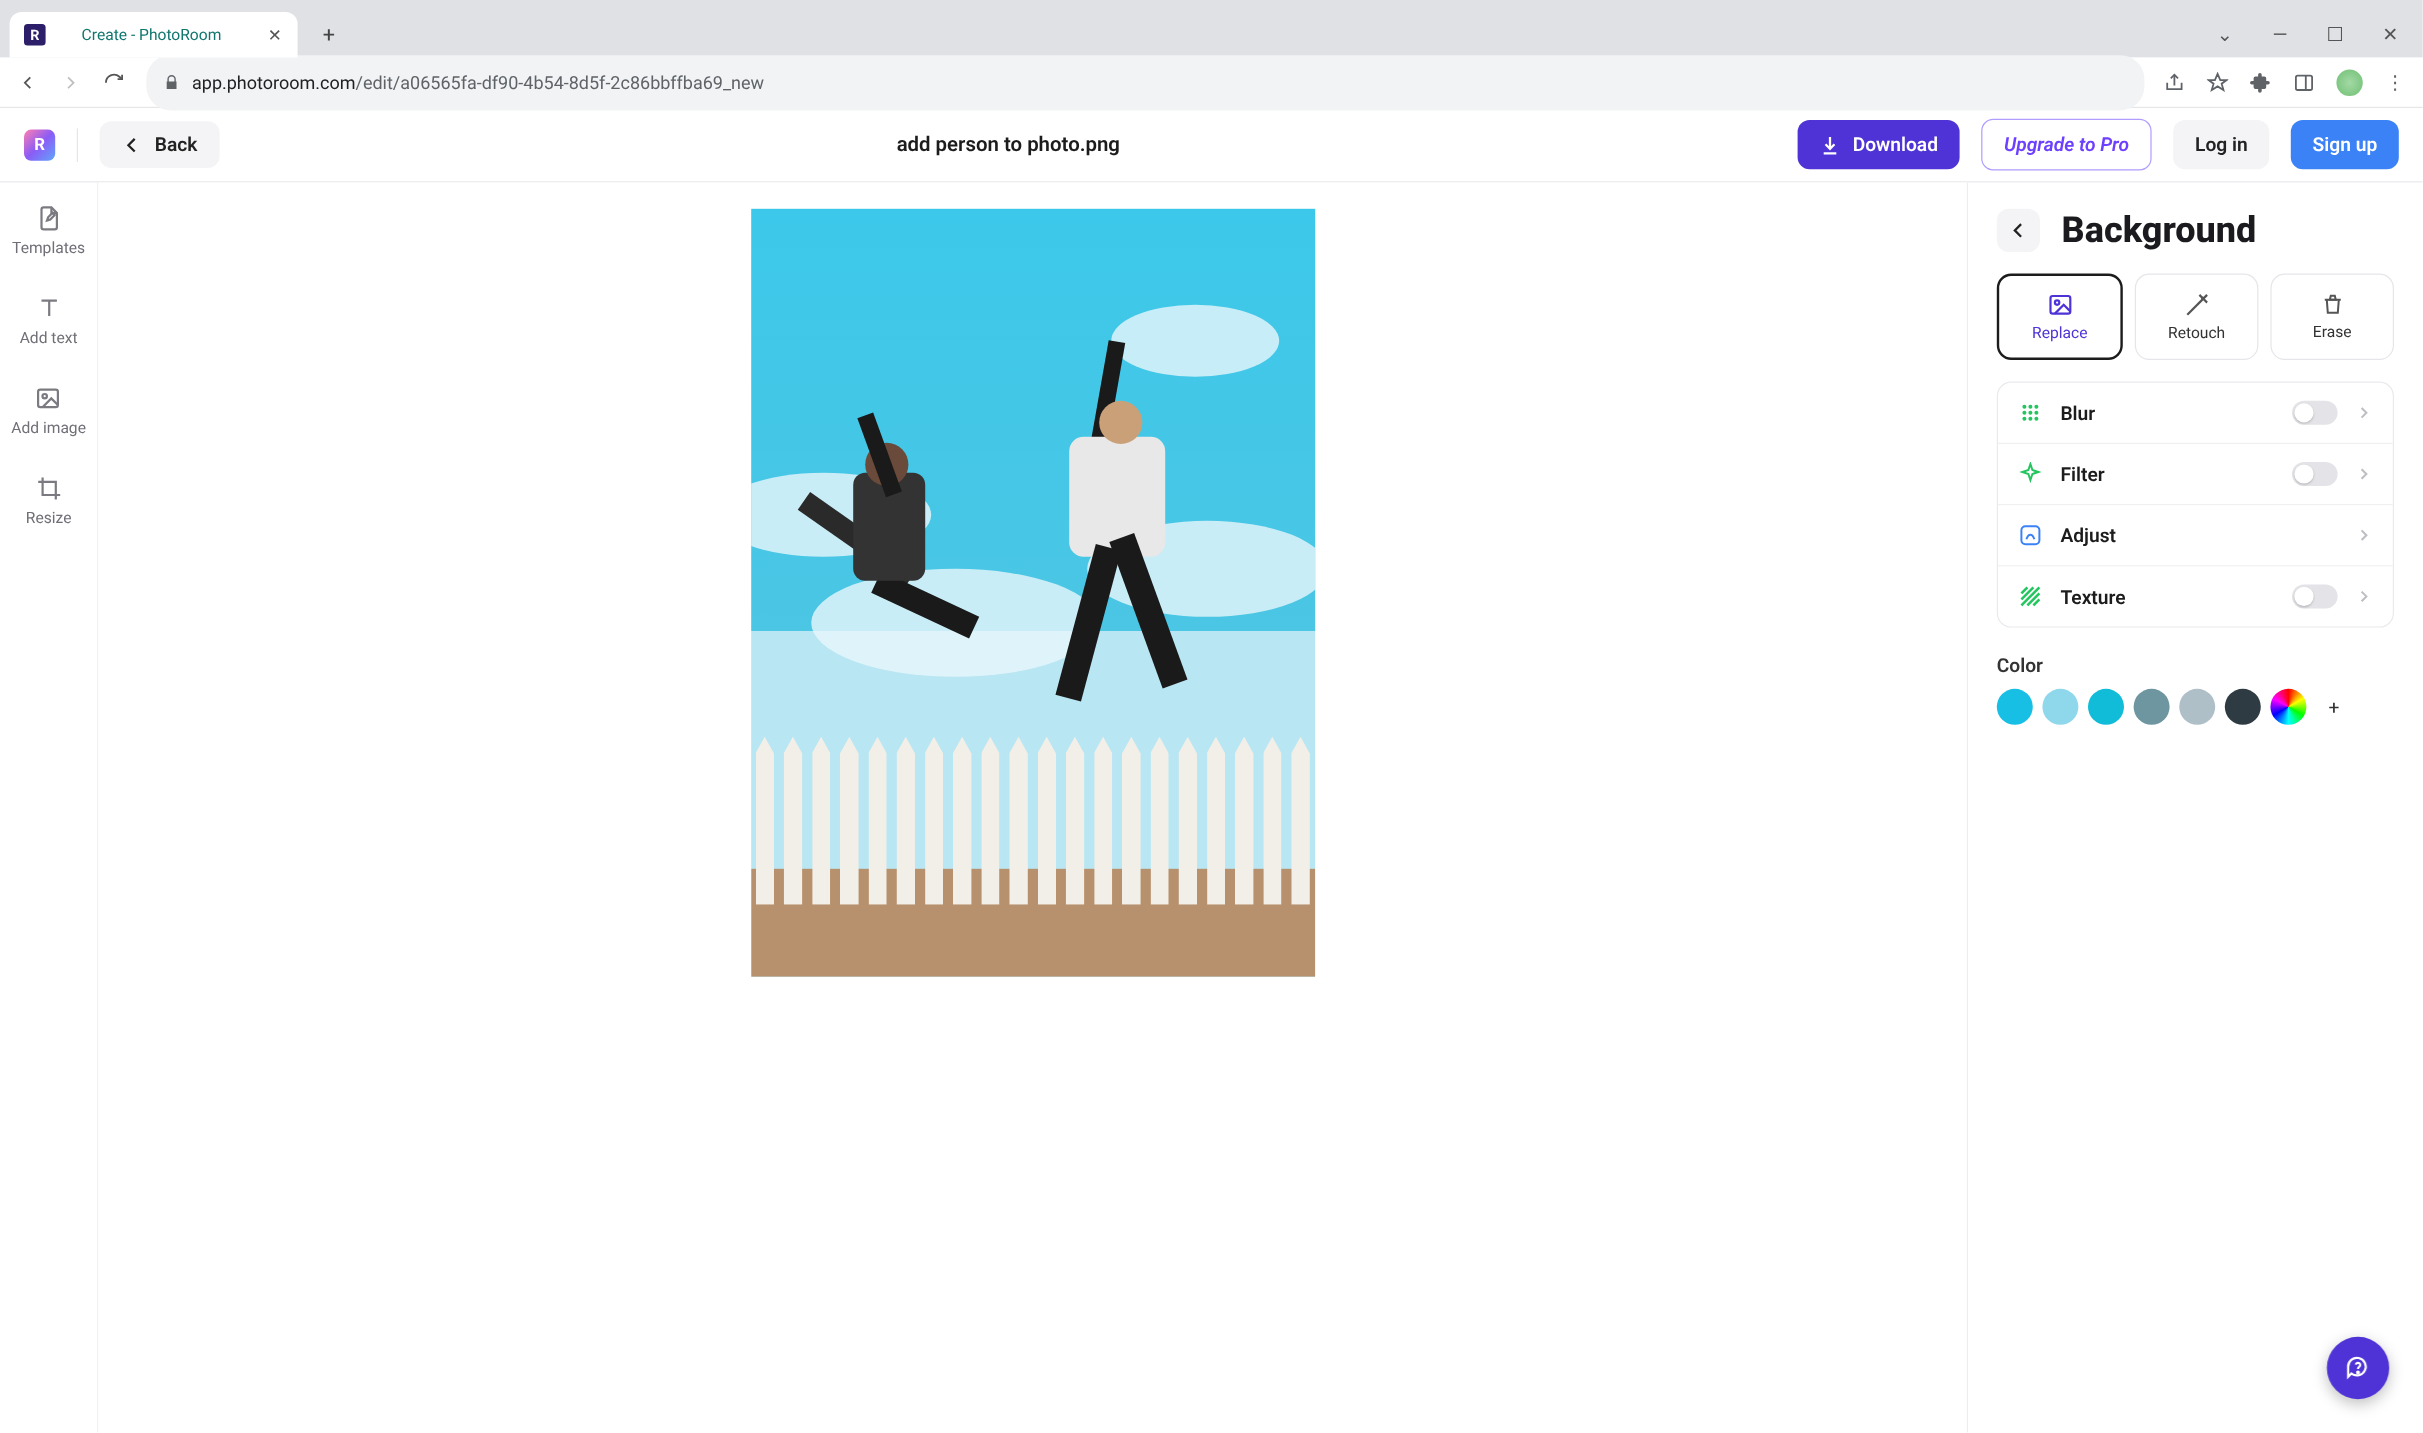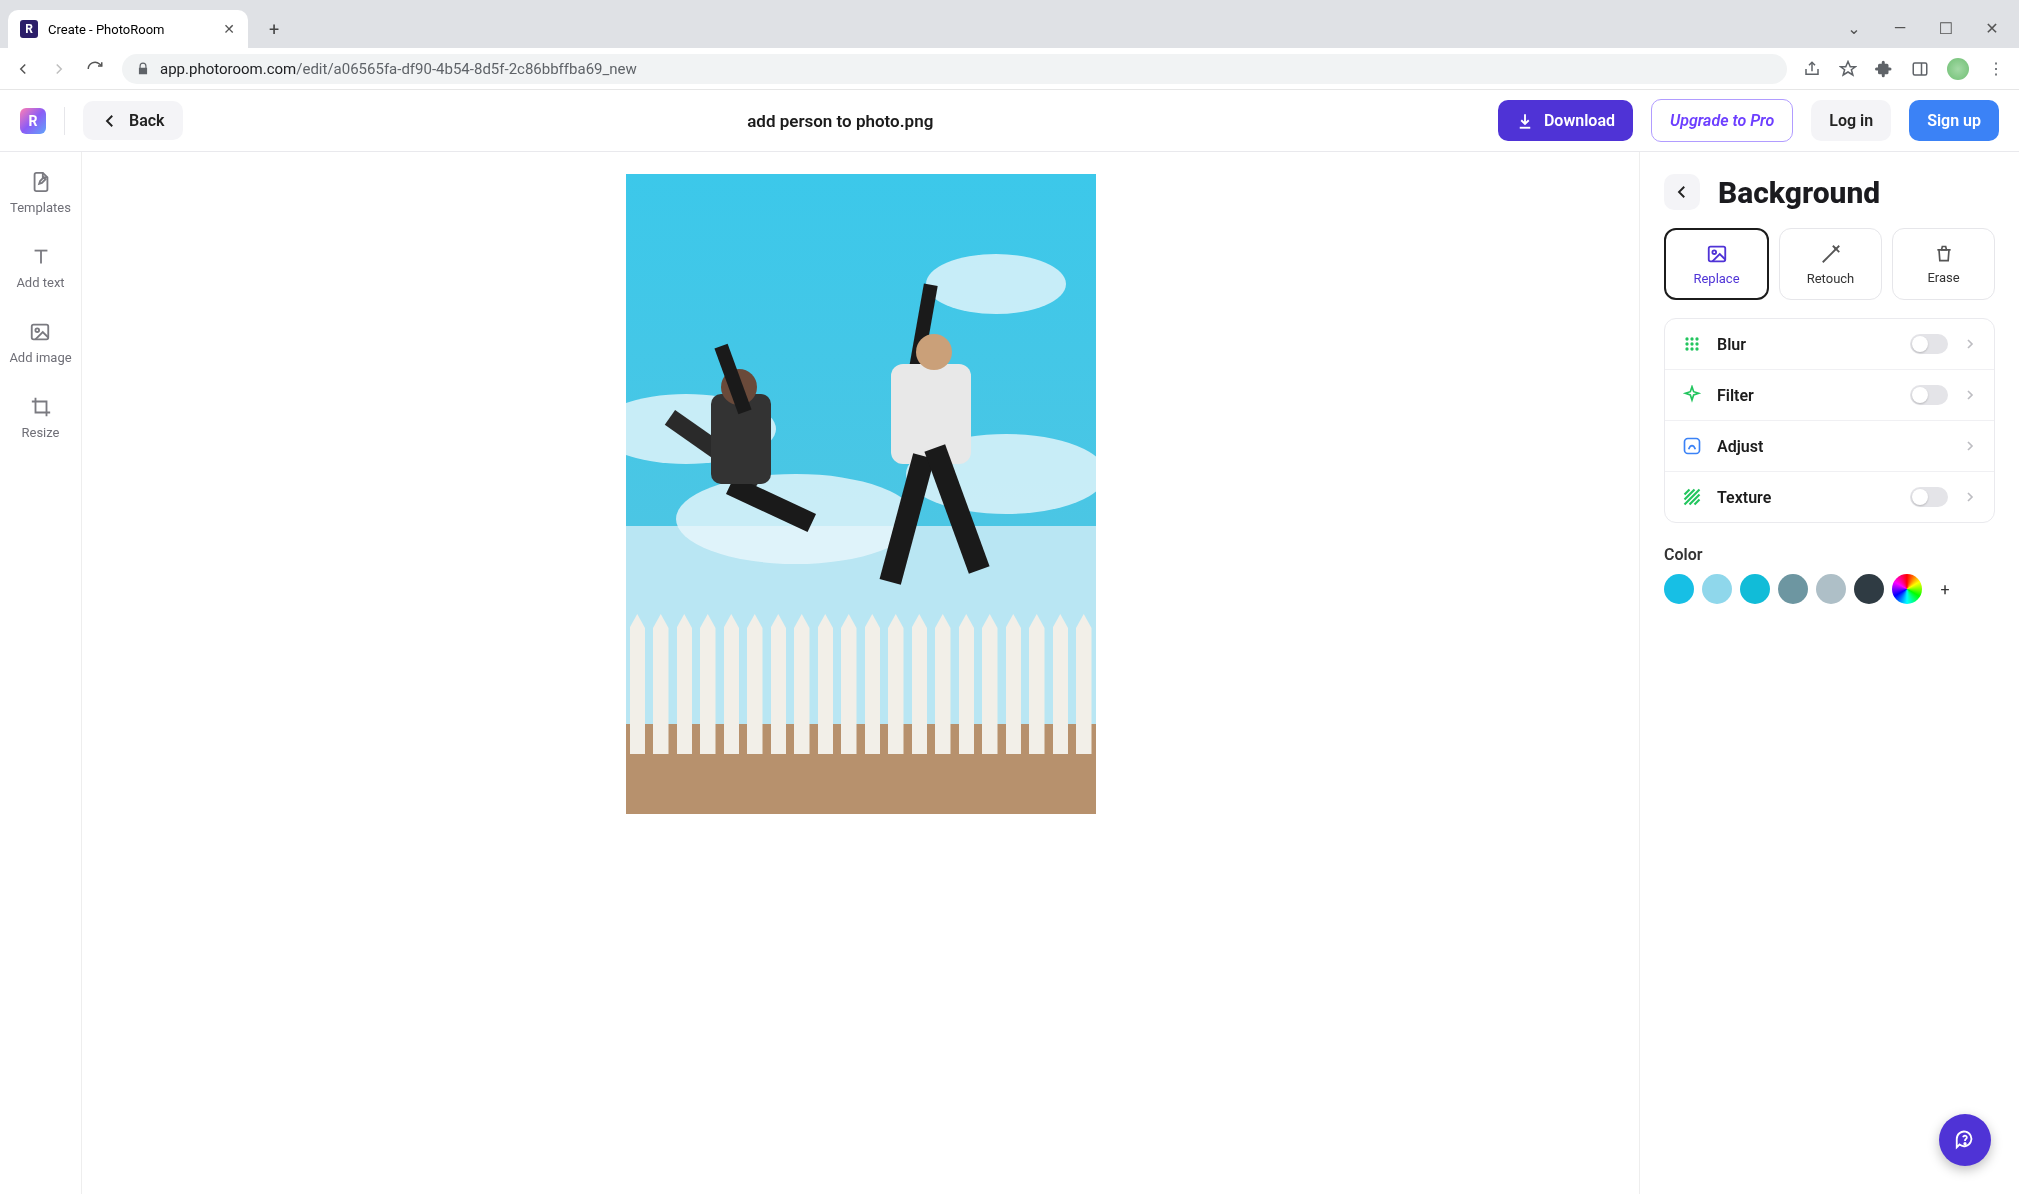--- a/index.html
+++ b/index.html
@@ -3,30 +3,30 @@
 <meta charset="utf-8">
 <style>
 * { margin: 0; padding: 0; box-sizing: border-box; font-family: -apple-system, BlinkMacSystemFont, "Segoe UI", Roboto, Arial, sans-serif; }
 html, body { height: 100%; background: #fff; }
 .win { display: flex; flex-direction: column; height: 100vh; width: 100vw; }
 
 
 .chrome-top { background: #dfe1e5; height: 48px; display:flex; align-items:flex-end; padding-left:8px; }
 .tab { background:#fff; display:flex; align-items:center; height:38px; padding:0 12px; border-top-left-radius:10px; border-top-right-radius:10px; min-width:240px; position:relative;}
 .tab-favicon { width:18px; height:18px; margin-right:10px; background:#2c1e69; border-radius:3px; display:flex;align-items:center;justify-content:center;color:#fff;font-size:12px;font-weight:700;}
-.tab-title { font-size:13px; color:#000000; flex:1; }
+.tab-title { font-size:13px; color:#0f766e; flex:1;margin-left:20px; }
 .tab-close { width:14px; color:#555; font-size:14px; text-align:center; }
 .new-tab { width:28px; height:28px; display:flex; align-items:center; justify-content:center; margin-left:12px; margin-bottom:5px; color:#444; font-size:18px;}
 .chrome-controls { margin-left:auto; display:flex; gap:28px; padding:0 18px 10px 0; color:#555;}
 .chrome-controls .ci { width:18px; text-align:center; }
 
 .addr-bar { height:42px; background:#fff; border-bottom:1px solid #e6e6e6; display:flex; align-items:center; padding:0 14px; gap:16px;}
 .nav-btn { color:#555; width:20px; text-align:center; }
 .nav-btn.dis { color:#bfbfbf; }
-.url-wrap { flex:1; display:flex; align-items:center; background:#f1f3f4; border-radius:20px; height:30px; padding:0 14px;}
+.url-wrap { flex:1; display:flex; align-items:center; background:#f1f3f4; border-radius:20px; height:46px; padding:0 14px;}
 .lock { color:#5f6368; margin-right:10px; display:inline-flex; }
 .url-txt { font-size:15px; color:#202124; }
 .url-txt .path { color:#5f6368; }
 .addr-icons { display:flex; gap:18px; color:#5f6368; align-items:center;}
 .addr-icons .ai { width:18px; text-align:center; }
 .avatar { width:22px; height:22px; border-radius:50%; background:radial-gradient(circle, #a3d9a5, #6fbf73); }
 
 
 .app-head { height:62px; border-bottom:1px solid #e9e9ed; display:flex; align-items:center; padding:0 20px 0 20px; gap:18px;}
 .logo { width:26px; height:26px; background:linear-gradient(135deg,#ff7eb3,#8b5cf6,#60a5fa); border-radius:6px; display:flex;align-items:center;justify-content:center;color:#fff;font-weight:700;font-size:14px;}

